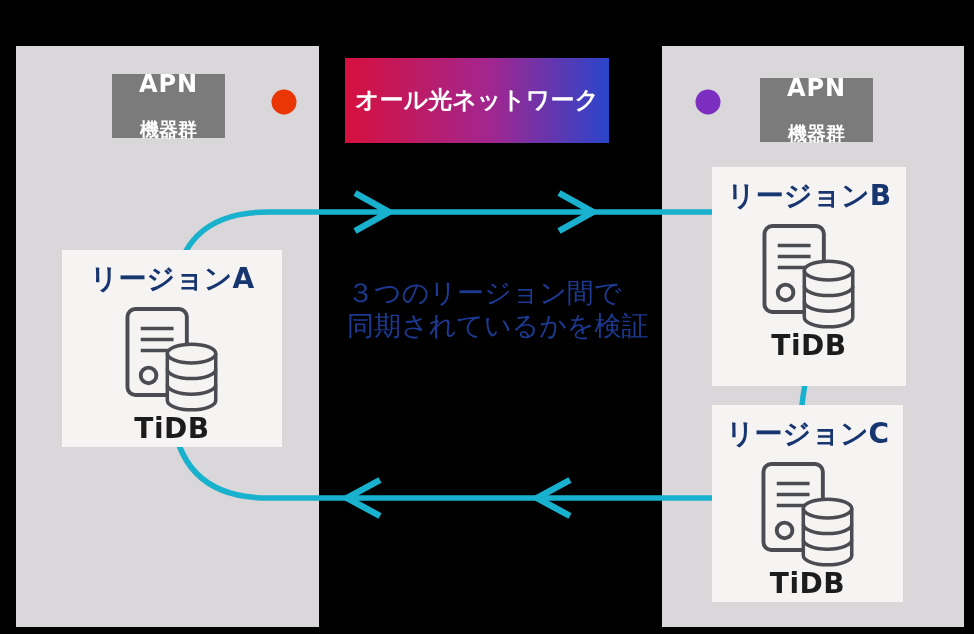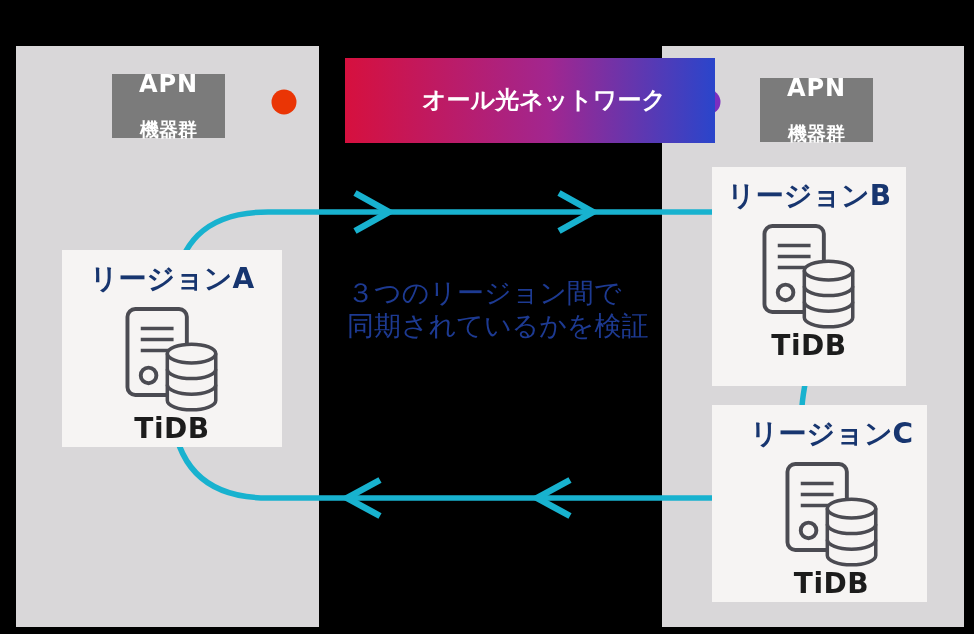--- a/index.html
+++ b/index.html
@@ -39,35 +39,35 @@
     display:flex;flex-direction:column;align-items:center;justify-content:center;
     line-height:1.15;
     gap:20px;
   }
   .apn-left{left:112px;top:74px;}
   .apn-right{left:760px;top:78px;}
   .apn-line1{font-size:24px;font-weight:bold;letter-spacing:1px;}
   .apn-line2{font-size:19px;font-weight:bold;}
 
   .banner{
-    position:absolute;left:345px;top:58px;width:342px;height:85px;
+    position:absolute;left:345px;top:58px;width:264px;height:85px;
     background:linear-gradient(90deg,#d6103e 0%,#a2268f 55%,#2a45cb 100%);
     color:var(--banner-text);
     display:flex;flex-direction:column;align-items:center;justify-content:center;
-    font-weight:bold;line-height:1.24;padding-left:28px;
+    font-weight:bold;line-height:1.24;
   }
   .banner-line{font-size:24px;white-space:nowrap;}
 
   .region{
     position:absolute;background:var(--region-box);
     display:flex;flex-direction:column;align-items:center;
   }
   .region-a{left:62px;top:250px;width:220px;height:197px;}
   .region-b{left:712px;top:167px;width:194px;height:219px;}
-  .region-c{left:712px;top:405px;width:191px;height:197px;padding-left:24px;}
+  .region-c{left:712px;top:405px;width:191px;height:197px;}
   .region-title{
     margin-top:10px;font-size:28px;font-weight:bold;color:var(--region-title);
     white-space:nowrap;
   }
   .region-icon{margin-top:6px;}
   .region-icon .stroke{stroke:var(--icon-stroke);fill:none;}
   .region-icon .fillbg{fill:var(--region-box);stroke:none;}
   .db-label{
     margin-top:-2px;font-size:28px;font-weight:bold;color:var(--db-text);
     letter-spacing:0.5px;

